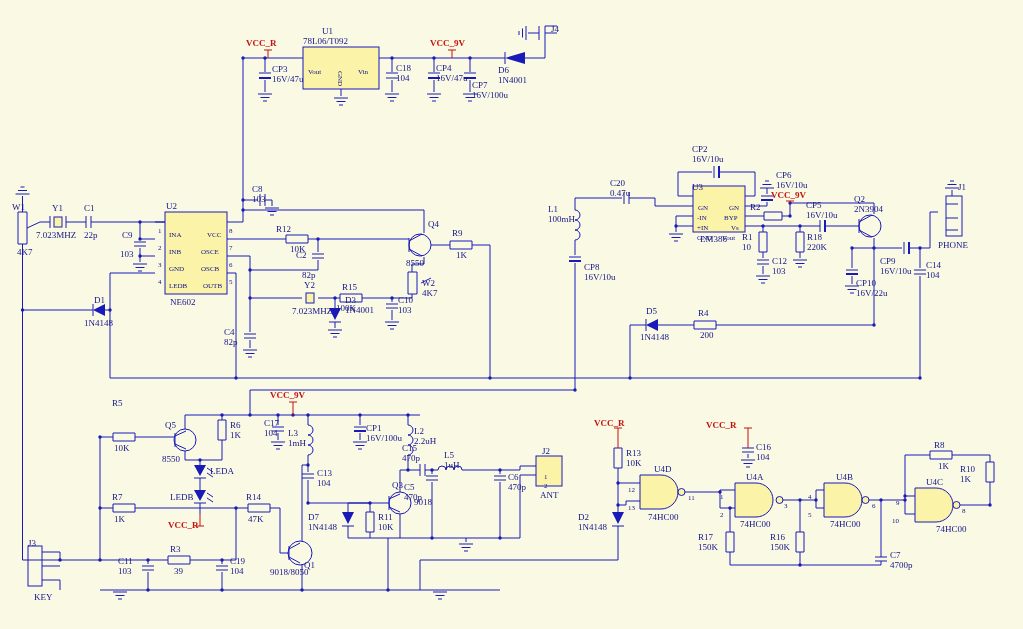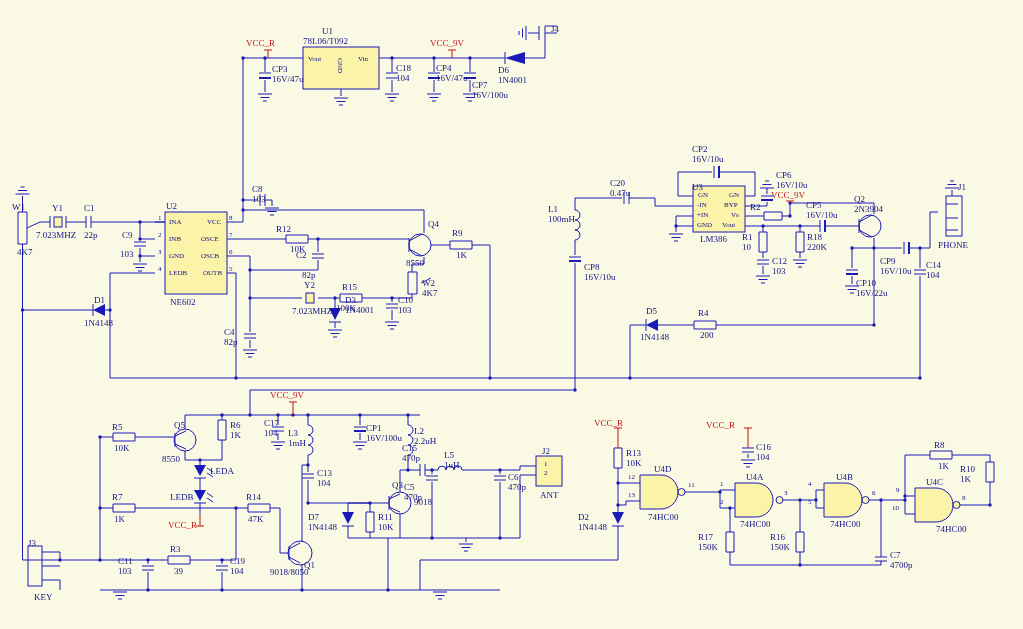--- a/index.html
+++ b/index.html
@@ -1,22 +1,22 @@
 <!DOCTYPE html>
 <html><head>
 <meta charset="utf-8">
 <style>
   html,body{margin:0;padding:0;background:#888;}
   #stage{position:relative;width:1023px;height:629px;background:#FAFAE4;overflow:hidden;
          font-family:"Liberation Serif",serif;}
   #wires{position:absolute;left:0;top:0;}
   .t{position:absolute;font-size:9px;line-height:10px;color:#14148C;white-space:nowrap;}
   .t span{display:block;}
-  .p7{font-size:7px;line-height:8px;}
-  .pwr{color:#C41212;font-weight:normal;}
+  .p7{font-size:7px;line-height:8px;margin-top:13px;}
+  .pwr{color:#C41212;font-weight:bold;}
   .vert{writing-mode:vertical-rl;}
 </style>
 </head>
 <body>
 
 <div id="stage">
 
 <svg id="wires" width="1023" height="629" viewBox="0 0 1023 629">
   <defs>
     <g id="gnd">
@@ -350,23 +350,23 @@
       <span>1mH</span>
     </div>
 <div class="t" style="left:366px;top:423px">
       <span>CP1</span>
       <span>16V/100u</span>
     </div>
 <div class="t" style="left:414px;top:426px">
       <span>L2</span>
       <span>2.2uH</span>
     </div>
-<div class="t" style="left:112px;top:422px">R5</div>
+<div class="t" style="left:112px;top:398px">R5</div>
 <div class="t" style="left:114px;top:443px">10K</div>
-<div class="t" style="left:174px;top:420px">Q5</div>
+<div class="t" style="left:165px;top:420px">Q5</div>
 <div class="t" style="left:162px;top:454px">8550</div>
 <div class="t" style="left:230px;top:420px">
       <span>R6</span>
       <span>1K</span>
     </div>
 <div class="t" style="left:210px;top:466px">LEDA</div>
 <div class="t" style="left:170px;top:492px">LEDB</div>
 <div class="t" style="left:112px;top:492px">R7</div>
 <div class="t" style="left:114px;top:514px">1K</div>
 <div class="t pwr" style="left:168px;top:520px">VCC_R</div>

